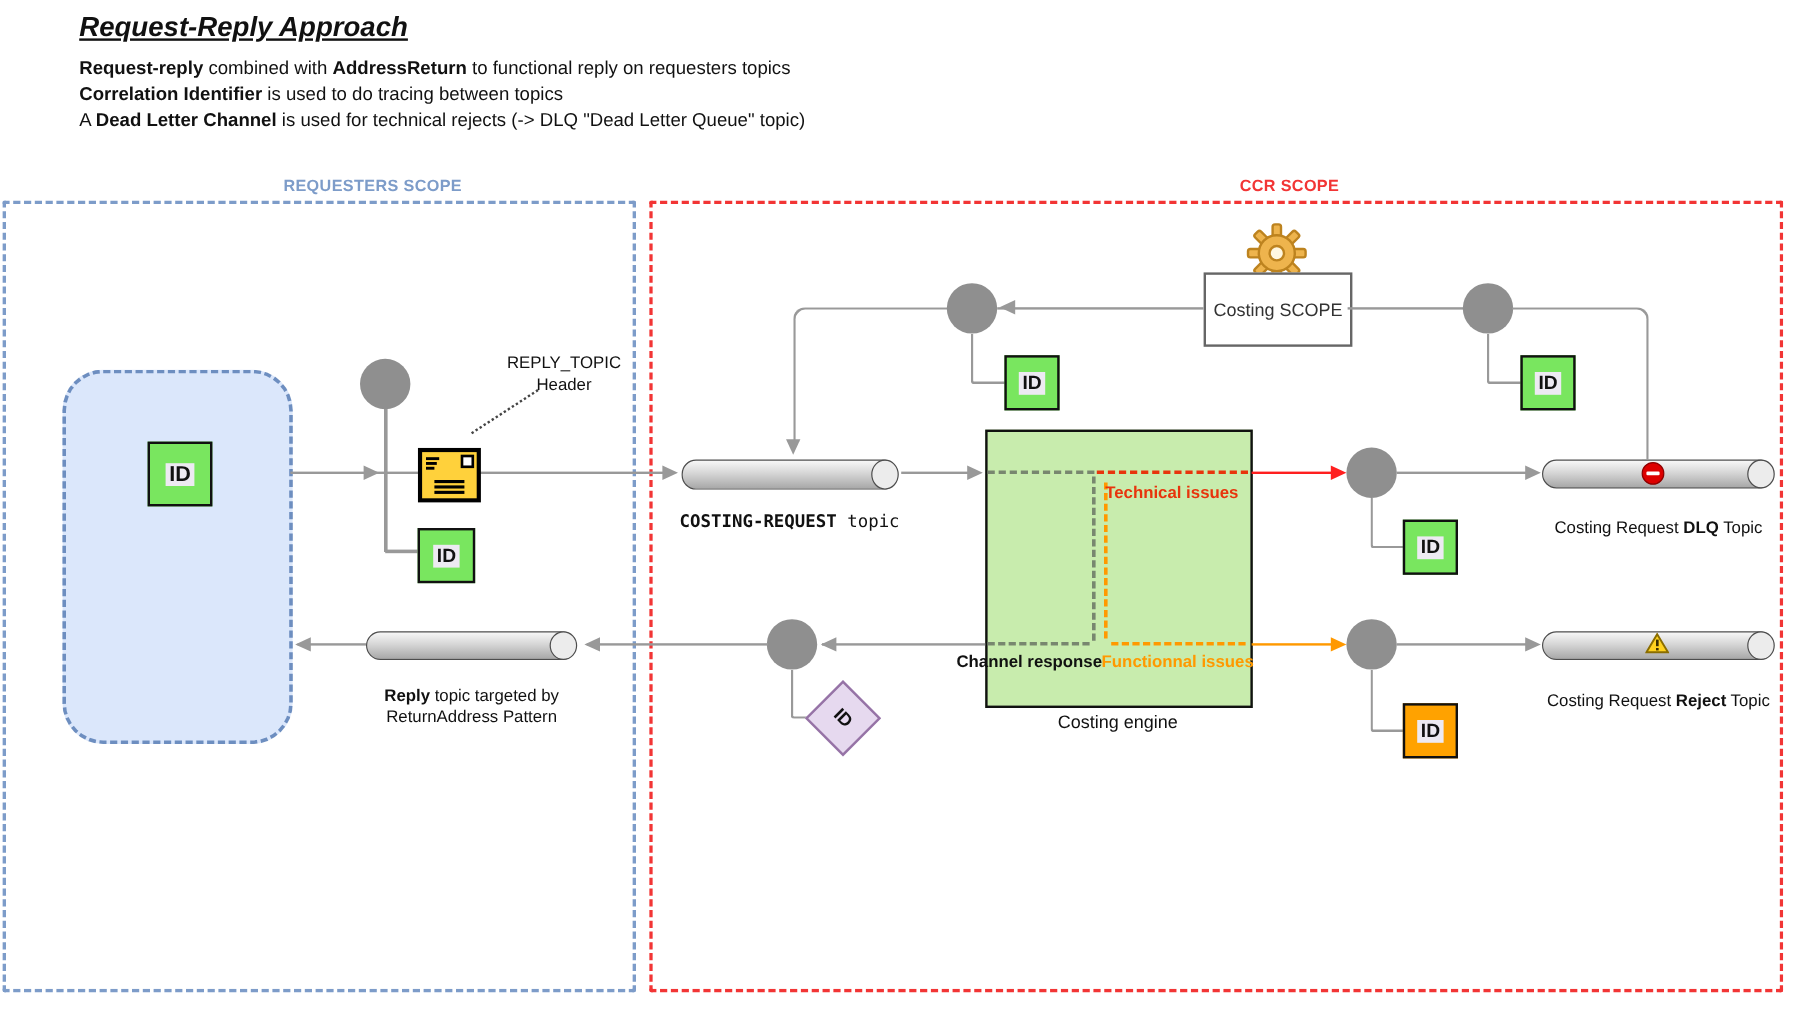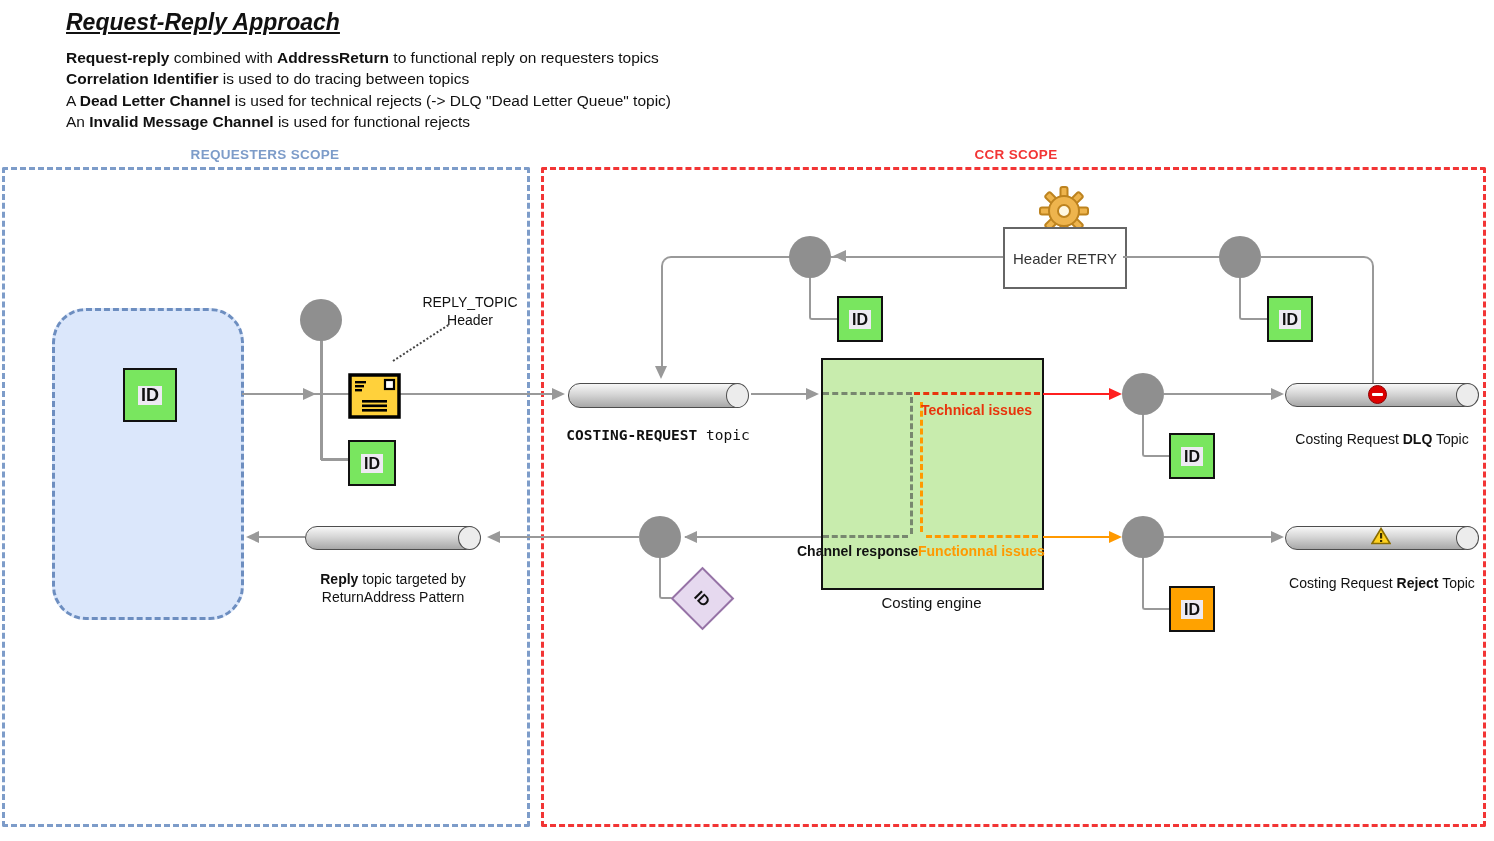--- a/index.html
+++ b/index.html
@@ -7,21 +7,21 @@
          font-family:"Liberation Sans",sans-serif;color:#111;overflow:hidden;}
   .abs{position:absolute;}
   
   .title{font-size:23px;font-weight:bold;font-style:italic;text-decoration:underline;}
   .hline{font-size:15.5px;line-height:21.5px;white-space:nowrap;}
   .hline b{font-weight:bold;}
   
   .scopebox{border-radius:2px;}
   .scope-blue{border:3px dashed #7d9cc9;}
   .scope-red{border:3px dashed #f23535;}
-  .scopelabel{font-size:13.5px;font-weight:bold;text-align:center;letter-spacing:.3px;}
+  .scopelabel{font-size:13.5px;font-weight:bold;text-align:right;letter-spacing:.3px;}
   
   .reqbox{background:#dbe7fb;border:3px dashed #6d8ec0;border-radius:34px;}
   .boxlabel{font-size:14.5px;text-align:center;margin-top:48px;}
   
   .ln{background:#999;height:2.5px;}
   .vln{background:#999;width:2.5px;}
   .red-ln{background:#ff1f1f;height:2.5px;}
   .or-ln{background:#ff9900;height:2.5px;}
   .corner-lt{border-left:2.5px solid #999;border-top:2.5px solid #999;border-top-left-radius:10px;}
   .corner-rt{border-top:2.5px solid #999;border-right:2.5px solid #999;border-top-right-radius:10px;}
@@ -66,21 +66,20 @@
 </style>
 </head>
 <body>
 
 <div id="stage">
 
   <div class="abs title" style="left:66px;top:9px;">Request-Reply Approach</div>
   <div class="abs hline" style="left:66px;top:47px;"><b>Request-reply</b><span> combined with </span><b>AddressReturn</b><span> to functional reply on requesters topics</span></div>
   <div class="abs hline" style="left:66px;top:68px;"><b>Correlation Identifier</b><span> is used to do tracing between topics</span></div>
   <div class="abs hline" style="left:66px;top:90px;"><span>A </span><b>Dead Letter Channel</b><span> is used for technical rejects (-&gt; DLQ "Dead Letter Queue" topic)</span></div>
-  <div class="abs hline" style="left:66px;top:111px;"><span>An </span><b>Invalid Message Channel</b><span> is used for functional rejects</span></div>
 
   <div class="abs scopelabel" style="left:145px;top:147px;width:240px;color:#7d9cc9;">REQUESTERS SCOPE</div>
   <div class="abs scopelabel" style="left:916px;top:147px;width:200px;color:#f23535;">CCR SCOPE</div>
   <div class="abs scopebox scope-blue" style="left:2px;top:167px;width:522px;height:654px;"></div>
   <div class="abs scopebox scope-red" style="left:541px;top:167px;width:939px;height:654px;"></div>
 
   <div class="abs boxlabel" style="left:52px;top:287px;width:190px;">3rd-party REQUESTERS</div>
   <div class="abs reqbox" style="left:52px;top:308px;width:186px;height:306px;"></div>
   <div class="abs idbox" style="left:123px;top:368px;width:50px;height:50px;">
       <span class="idtxt" style="font-size:18px;">ID</span>
@@ -155,21 +154,21 @@
           </g>
         <g transform="rotate(315 27 27)">
             <rect x="23.5" y="3" width="7" height="11" rx="2"></rect>
           </g>
         <circle cx="27" cy="27" r="15"></circle>
         <circle cx="27" cy="27" r="6" fill="#fff7e0"></circle>
       </g>
     </svg>
   </div>
   <div class="abs retrybox" style="left:1003px;top:227px;width:120px;height:58px;">
-      <span>Header RETRY</span>
+      <span>Costing SCOPE</span>
     </div>
 
   <div class="abs ln" style="left:1123px;top:255.5px;width:97px;"></div>
   <div class="abs junction" style="left:1219px;top:236px;"></div>
   <div class="abs corner-rt" style="left:1260px;top:256px;width:112px;height:125px;"></div>
 
   <div class="abs corner-lb" style="left:809px;top:278px;width:28px;height:40px;"></div>
   <div class="abs idbox" style="left:837px;top:296px;width:42px;height:42px;">
       <span class="idtxt">ID</span>
     </div>

